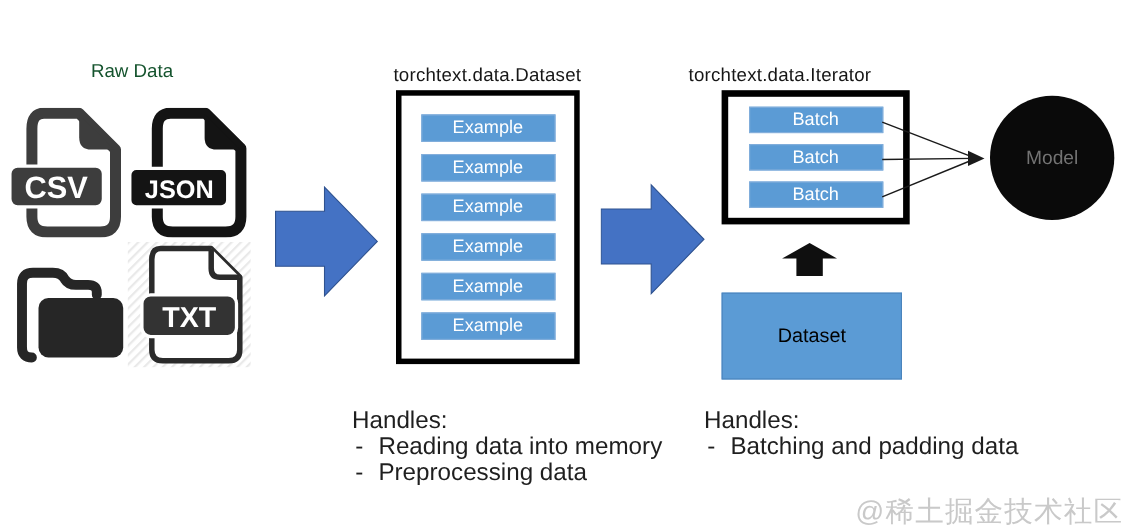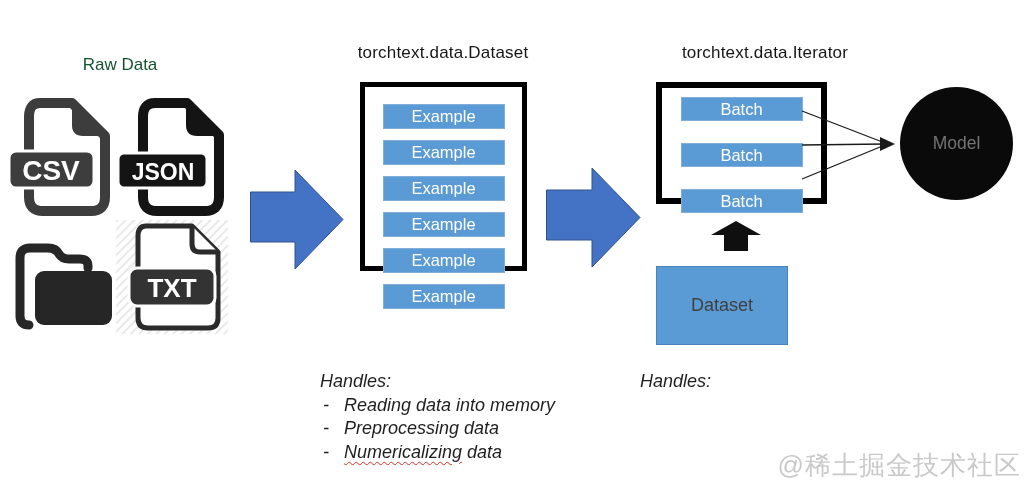--- a/index.html
+++ b/index.html
@@ -3,27 +3,27 @@
 <meta charset="utf-8">
 <style>
   html,body{margin:0;padding:0;background:#ffffff;}
   .canvas{
     position:relative;width:1024px;height:481px;background:#ffffff;overflow:hidden;
     font-family:"Liberation Sans", sans-serif;color:#1c1c1c;
   }
   .abs{position:absolute;}
   
   .raw-data-label{left:60px;top:55px;width:120px;text-align:center;font-size:17px;color:#14532d;}
-  .section-title{font-size:17px;color:#161616;text-align:center;letter-spacing:.2px;}
+  .section-title{font-size:17px;color:#161616;text-align:center;letter-spacing:.2px;margin-top:16px;}
   .dataset-title{left:330px;top:43px;width:226px;}
-  .iterator-title{left:654px;top:43px;width:222px;}
+  .iterator-title{left:598px;top:43px;width:222px;}
   
   .outline-box{box-sizing:border-box;background:#ffffff;border:5px solid #000;}
-  .dataset-box{left:360px;top:82px;width:167px;height:189px;display:flex;flex-direction:column;align-items:center;padding-top:17px;gap:11px;}
-  .iterator-box{left:656px;top:82px;width:171px;height:122px;border-width:6px;display:flex;flex-direction:column;align-items:center;padding-top:9px;gap:22px;}
+  .dataset-box{left:360px;top:82px;width:167px;height:249px;display:flex;flex-direction:column;align-items:center;padding-top:17px;gap:11px;}
+  .iterator-box{left:656px;top:82px;width:171px;height:122px;border-width:6px;display:flex;flex-direction:column;align-items:center;padding-top:9px;gap:10px;}
   .blue-row{
     width:122px;height:25px;flex:0 0 auto;background:#5B9BD5;border:1px solid #83aedb;box-sizing:border-box;
     color:#ffffff;font-size:16.5px;display:flex;align-items:center;justify-content:center;
   }
   .iterator-box .blue-row{height:24px;}
   
   .big-arrow polygon{fill:#4472C4;stroke:#2F528F;stroke-width:1;}
   .arrow1{left:250px;top:168px;}
   .arrow2{left:546px;top:166px;}
   
@@ -33,25 +33,25 @@
   
   .model-circle{
     left:900px;top:87px;width:113px;height:113px;border-radius:50%;background:#0a0a0a;
     display:flex;align-items:center;justify-content:center;color:#737373;font-size:17.5px;
   }
   
   .up-arrow{left:711px;top:221px;}
   .up-arrow polygon{fill:#0f0f0f;}
   
   .dataset-blue-box{
-    left:656px;top:266px;width:132px;height:79px;background:#5B9BD5;border:1px solid #4a84bc;box-sizing:border-box;
-    display:flex;align-items:center;justify-content:center;color:#404040;font-size:18px;
+    left:656px;top:266px;width:164px;height:79px;background:#5B9BD5;border:1px solid #4a84bc;box-sizing:border-box;
+    display:flex;align-items:center;justify-content:center;color:#000000;font-size:18px;
   }
   
-  .handles{font-size:18px;line-height:23.5px;color:#1f1f1f;font-style:italic;}
+  .handles{font-size:22px;line-height:23.5px;color:#1f1f1f;}
   .handles-left{left:320px;top:370px;width:300px;}
   .handles-right{left:640px;top:370px;width:310px;}
   .handles-item{position:relative;padding-left:24px;}
   .handles-item::before{content:"-";position:absolute;left:3px;top:0;}
   .spell-error{
     text-decoration-line:underline;text-decoration-style:wavy;text-decoration-color:#d93025;
     text-decoration-thickness:1px;text-underline-offset:3px;
   }
   
   .watermark{right:3px;top:448px;font-size:26px;color:#c9c9c9;letter-spacing:1px;}
@@ -143,22 +143,22 @@
   </svg>
 
   <div class="abs dataset-blue-box">
     <span>Dataset</span>
   </div>
 
   <div class="abs handles handles-left">
     <div class="handles-heading">Handles:</div>
     <div class="handles-item">Reading data into memory</div>
     <div class="handles-item">Preprocessing data</div>
-    <div class="handles-item"><span class="spell-error">Numericalizing</span><span> data</span></div>
   </div>
 
   <div class="abs handles handles-right">
     <div class="handles-heading">Handles:</div>
+    <div class="handles-item">Batching and padding data</div>
   </div>
 
   <div class="abs watermark">@稀土掘金技术社区</div>
 
 </div>
 
 </body></html>

